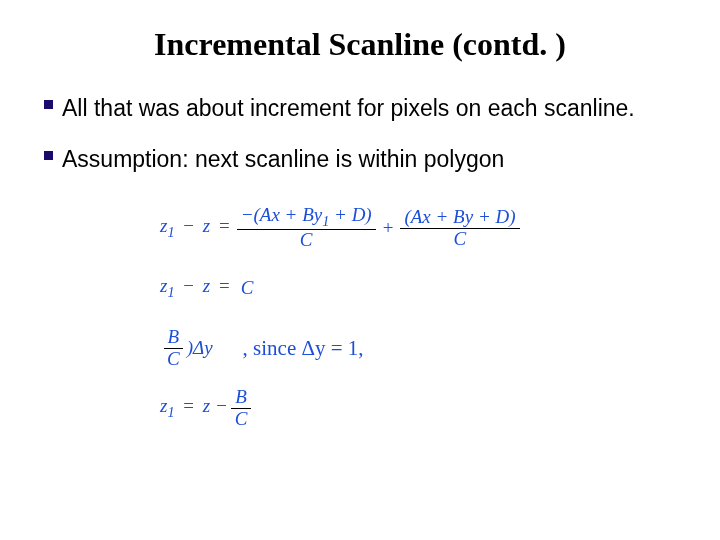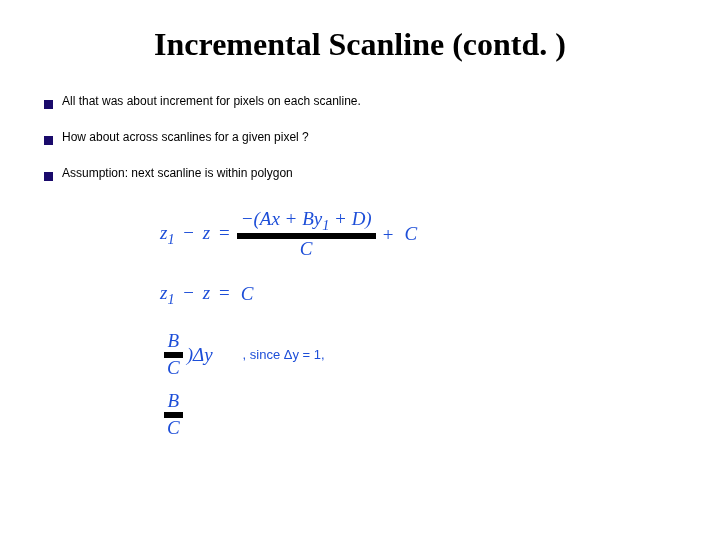--- a/index.html
+++ b/index.html
@@ -25,21 +25,21 @@
     text-align: center;
     margin: 6px 0 30px 0;
   }
   .bullets {
     list-style: none;
     padding: 0;
     margin: 0 0 0 4px;
   }
   .bullets li {
     position: relative;
-    font-size: 12px;
+    font-size: 23px;
     line-height: 1.35;
     padding-left: 18px;
     margin-bottom: 20px;
   }
   .bullets li::before {
     content: "";
     position: absolute;
     left: 0;
     top: 7px;
     width: 9px;
@@ -71,63 +71,63 @@
     vertical-align: middle;
     margin: 0 3px;
     font-style: italic;
   }
   .frac .num, .frac .den {
     padding: 0 4px;
     line-height: 1.1;
     white-space: nowrap;
   }
   .frac .num {
-    border-bottom: 6px solid #000000;
+    border-bottom: 1px solid #000000;
   }
   .op {
     font-style: normal;
     margin: 0 4px;
   }
   .annot {
-    font-family: Liberation Sans, sans-serif;
+    font-family: Liberation Serif, serif;
     font-style: normal;
-    font-size: 13px;
+    font-size: 21px;
     margin-left: 30px;
   }
 </style>
 </head>
 <body>
 
 <div class="slide">
 
   <div class="title">Incremental Scanline (contd. )</div>
 
   <ul class="bullets">
     <li>All that was about increment for pixels on each scanline.</li>
-    <li>How about across scanlines for a given pixel ?</li>
     <li>Assumption: next scanline is within polygon</li>
   </ul>
 
   <div class="equations">
 
     <div class="eq-row">
       <span>
         <span>z</span><span class="sub">1</span>
         <span class="op">−</span>
         <span>z</span>
         <span class="op">=</span>
       </span>
       <span class="frac">
         <span class="num">
           <span>−(Ax + By</span><span class="sub">1</span><span> + D)</span>
         </span>
         <span class="den">C</span>
       </span>
       <span class="op">+</span>
       <span class="frac">
+        <span class="num">(Ax + By + D)</span>
         <span class="den">C</span>
       </span>
     </div>
 
     <div class="eq-row">
       <span>
         <span>z</span><span class="sub">1</span>
         <span class="op">−</span>
         <span>z</span>
         <span class="op">=</span>
@@ -140,20 +140,25 @@
     <div class="eq-row">
       <span class="frac">
         <span class="num">B</span>
         <span class="den">C</span>
       </span>
       <span>)Δy</span>
       <span class="annot">, since Δy = 1,</span>
     </div>
 
     <div class="eq-row">
+      <span>
+        <span>z</span><span class="sub">1</span>
+        <span class="op">=</span>
+        <span>z −</span>
+      </span>
       <span class="frac">
         <span class="num">B</span>
         <span class="den">C</span>
       </span>
     </div>
 
   </div>
 </div>
 
 </body></html>

